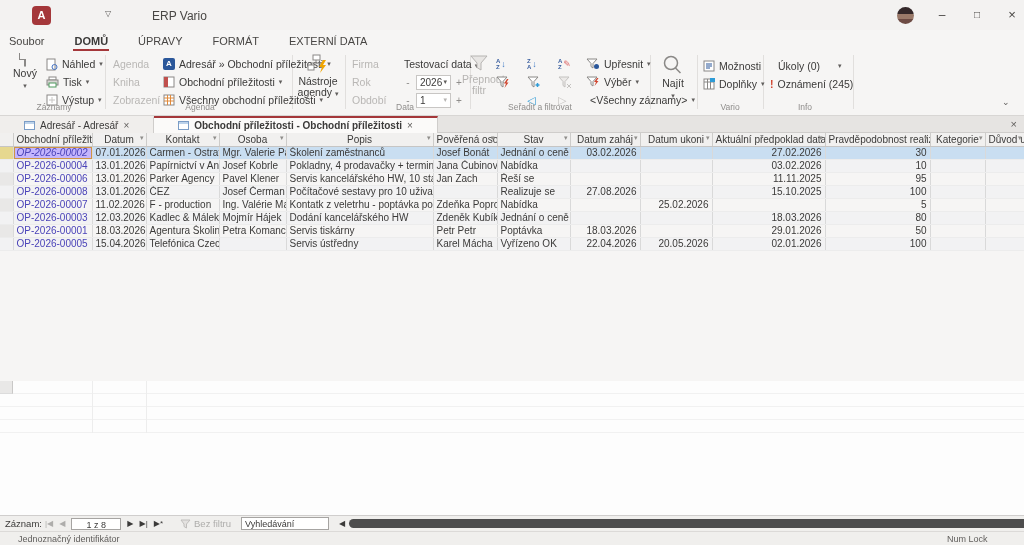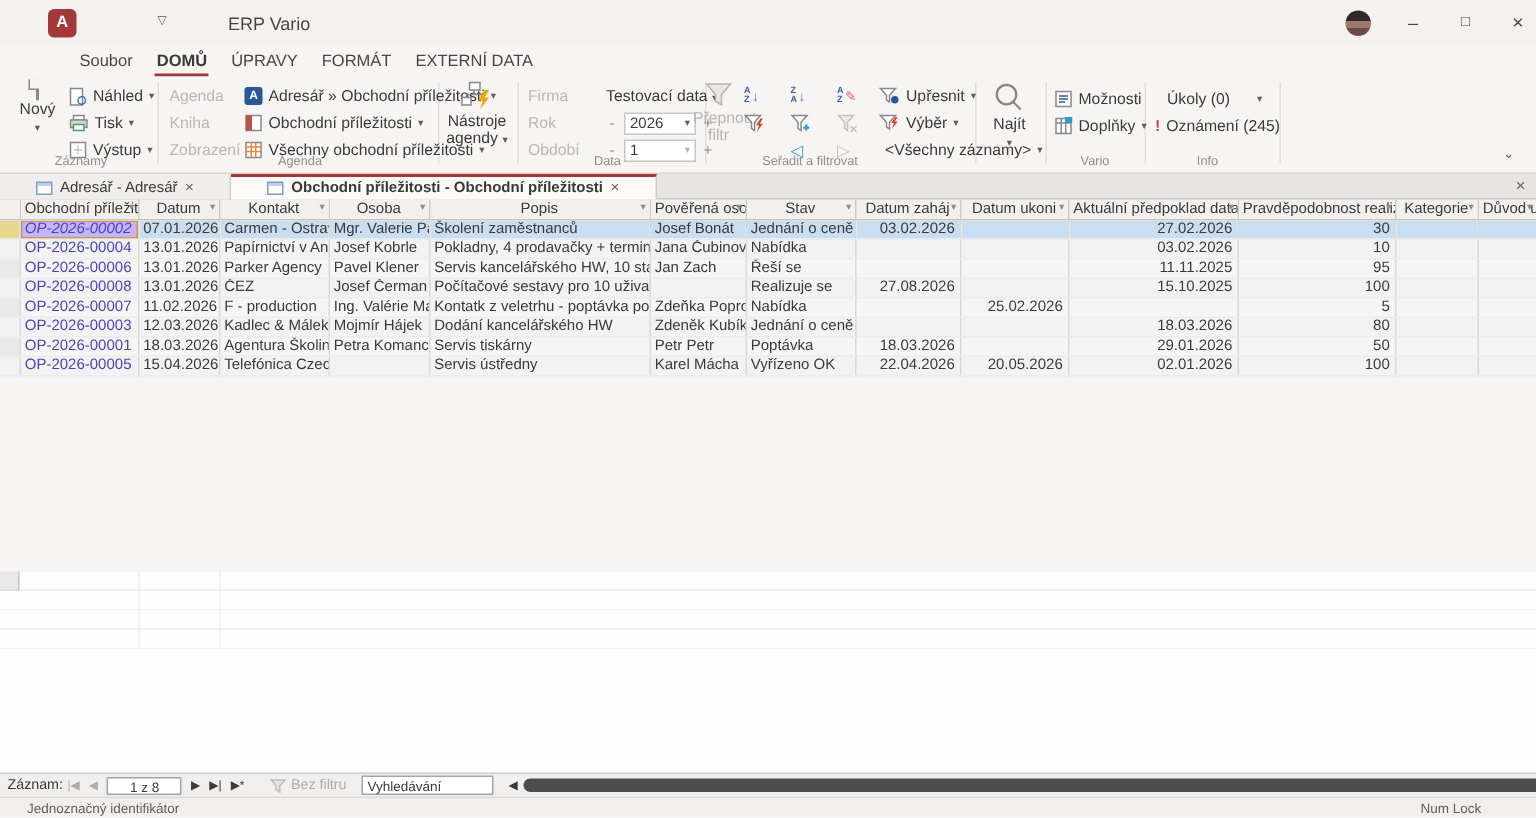--- a/index.html
+++ b/index.html
@@ -10,38 +10,38 @@
   
   .titlebar { position:absolute; left:0; top:0; width:1024px; height:30px; background:#f3f2f1; }
   .app-icon { position:absolute; left:32px; top:6px; width:19px; height:19px; background:#a4373a; border-radius:4px; color:#fff; font-size:11px; font-weight:bold; text-align:center; line-height:19px; }
   .qat-chevron { position:absolute; left:105px; top:9px; font-size:8px; color:#605e5c; }
   .win-title { position:absolute; left:152px; top:9px; font-size:12px; color:#484644; }
   .avatar { position:absolute; left:897px; top:7px; width:17px; height:17px; border-radius:50%; background:linear-gradient(#34282a 0 42%, #9a7a6a 42% 70%, #6d4b44 70%); }
   .win-btn { position:absolute; top:0; width:34px; height:30px; text-align:center; line-height:30px; font-size:12px; color:#484644; }
   .win-min { left:925px; } .win-max { left:960px; font-size:10px; } .win-close { left:995px; font-size:13px; }
 
   
-  .menubar { position:absolute; left:8px; top:30px; height:21px; display:flex; gap:14px; align-items:flex-end;margin-left:44px; }
+  .menubar { position:absolute; left:8px; top:30px; height:21px; display:flex; gap:28px; align-items:flex-end; }
   .menu-item { font-size:11px; color:#484644; padding:0 1px 4px; }
   .menu-item.active { font-weight:bold; color:#3b3a39; border-bottom:2.5px solid #a4373a; padding-bottom:2px; }
 
   
   .ribbon { position:absolute; left:0; top:51px; width:1024px; height:65px; background:#f6f5f4; border-bottom:1px solid #d8d6d4; font-size:10.5px; }
   .rdiv { position:absolute; top:4px; height:54px; width:1px; background:#e1dfdd; }
   .glabel { position:absolute; top:51px; font-size:8.5px; color:#8f8d8b; text-align:center; }
   .bigbtn { position:absolute; top:3px; text-align:center; color:#3b3a39; }
   .bigbtn .txt { font-size:10.5px; line-height:11px; margin-top:2px; }
   .dd { color:#605e5c; font-size:7px; }
   .gray { color:#b6b4b2; }
   .smallrow { position:absolute; height:16px; display:flex; align-items:center; gap:4px; white-space:nowrap; }
   .rowlabel { color:#b9b7b5; font-size:10.5px; width:48px; }
   .docicon { width:17px; height:21px; background:#fff; border:1px solid #8a8886; border-radius:1px; position:relative; margin:0 auto; }
   .docicon::after { content:""; position:absolute; right:-1px; top:-1px; width:6px; height:6px; background:#f6f5f4; border-left:1px solid #8a8886; border-bottom:1px solid #8a8886; }
   .sq { width:12px; height:12px; border-radius:2px; display:inline-block; }
-  .spinbox { display:inline-flex; align-items:center; justify-content:space-between; width:48px; height:15px; border:1px solid #c8c6c4; background:#fff; padding:0 3px; font-size:10px; }
+  .spinbox { display:inline-flex; align-items:center; justify-content:space-between; width:35px; height:15px; border:1px solid #c8c6c4; background:#fff; padding:0 3px; font-size:10px; }
   .spin { color:#8f8d8b; font-size:10px; width:8px; text-align:center; }
   .sorticon { display:inline-flex; align-items:center; gap:1px; }
   .azcol { display:inline-flex; flex-direction:column; font-size:6px; line-height:6px; font-weight:bold; color:#3b5fa0; }
   .arrow-dn { color:#3b78c4; font-size:9px; }
   .tri { font-size:11px; }
   .collapse-chevron { position:absolute; left:1002px; top:46px; font-size:9px; color:#605e5c; }
 
   
   .tabstrip { position:absolute; left:0; top:116px; width:1024px; height:17px; background:#e6e4e2; border-bottom:1px solid #cfcdcb; display:flex; }
   .doc-tab { display:flex; align-items:center; gap:5px; padding:0 24px; font-size:10px; color:#3b3a39; background:#f0eeec; border-right:1px solid #cfcdcb; border-top:2px solid transparent; height:17px; }

